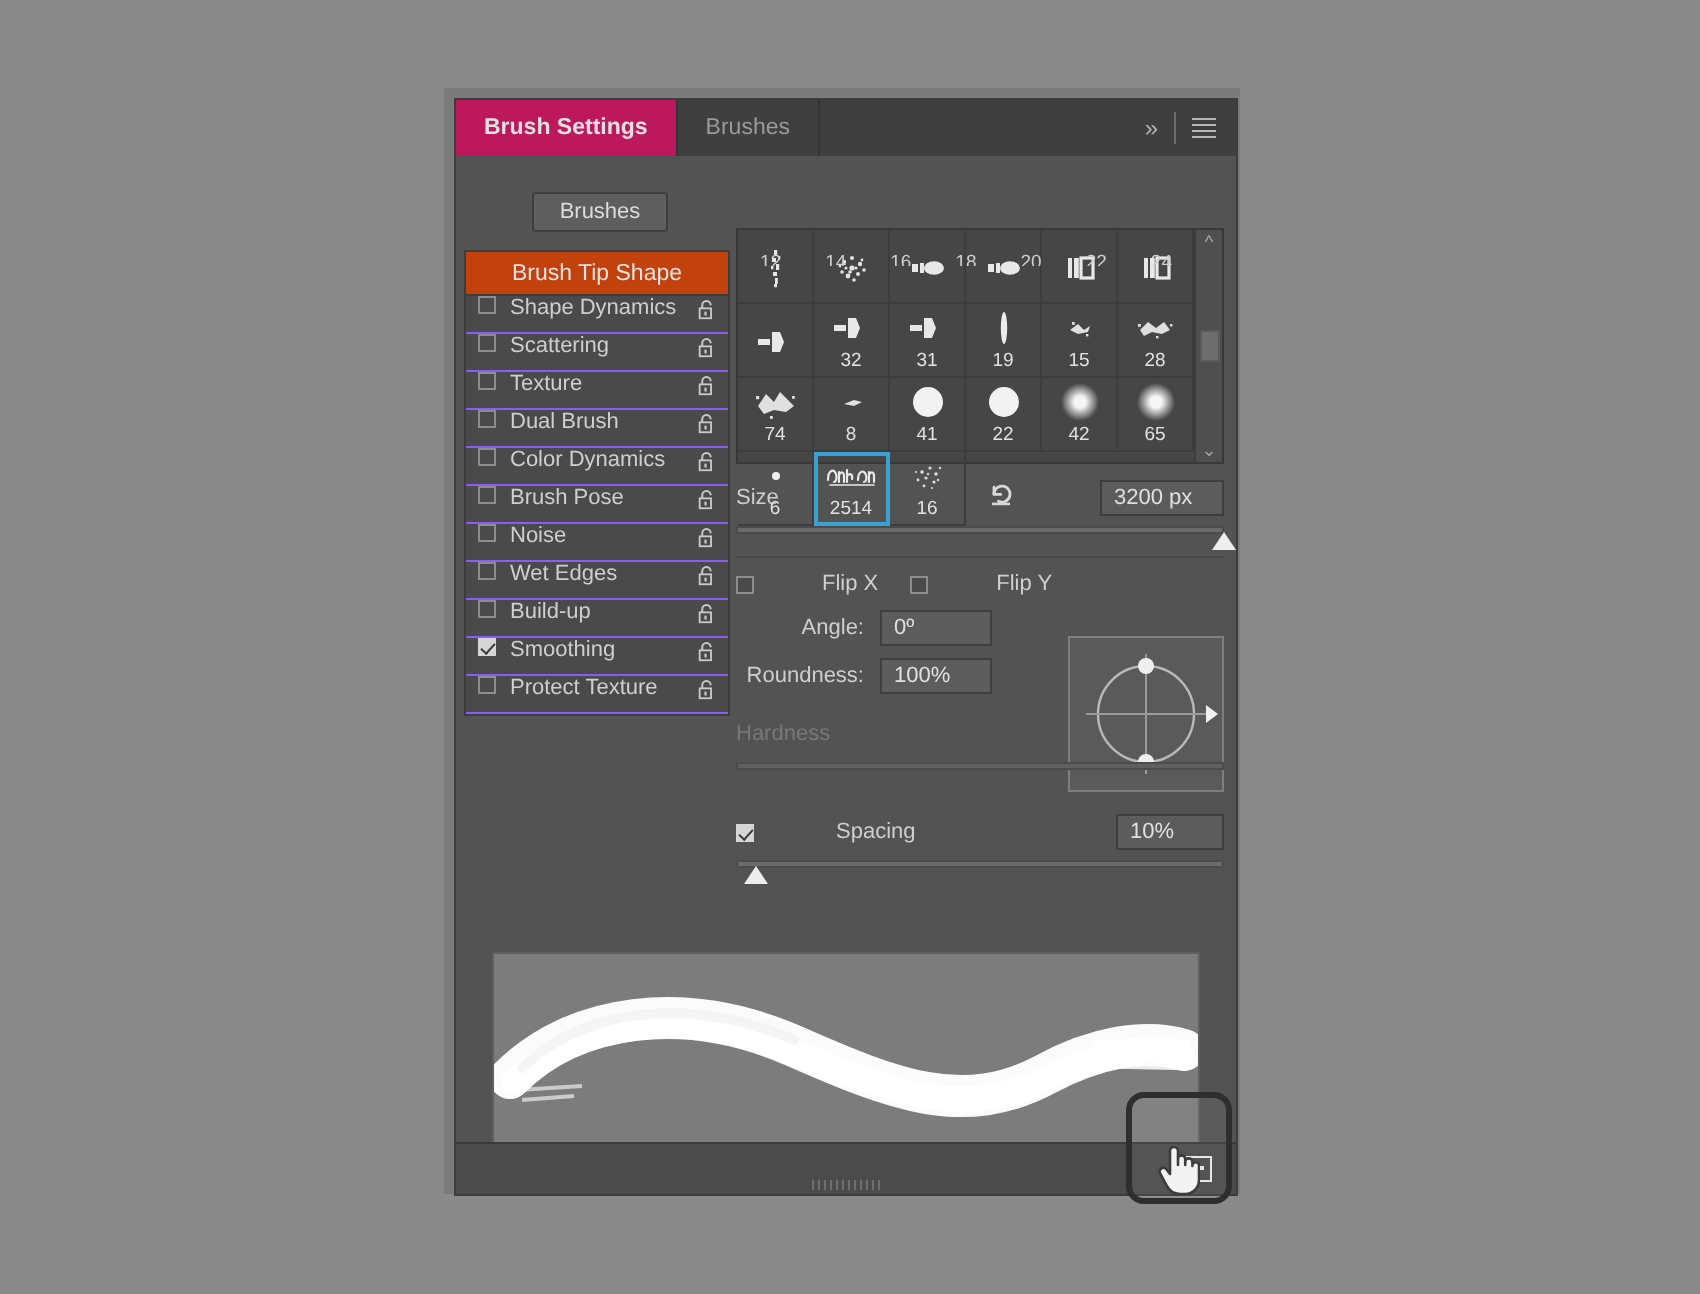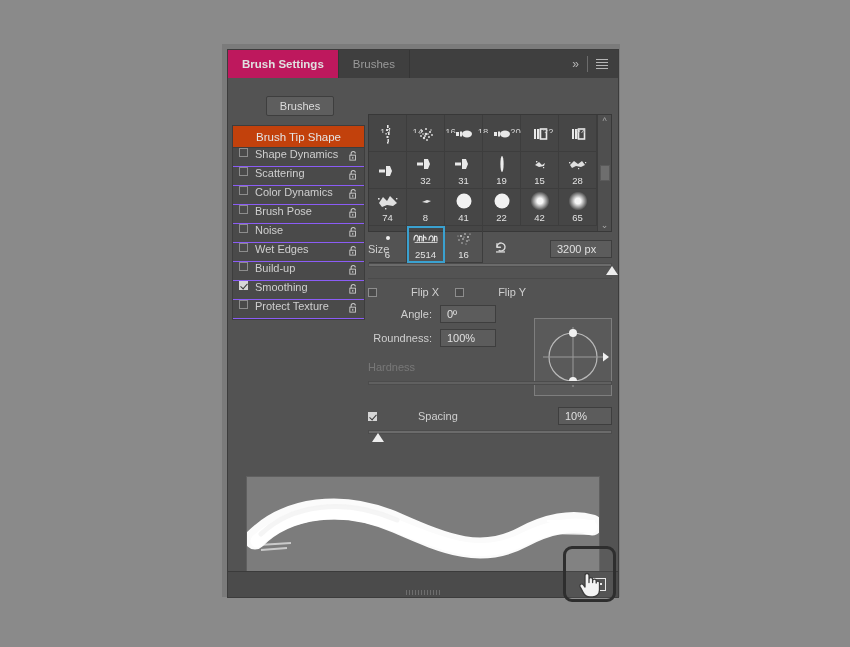--- a/index.html
+++ b/index.html
@@ -369,20 +369,38 @@
             <span class="cbx"></span>
             <span class="opt-label">Scattering</span>
             <span><svg class="lock-ico" viewBox="0 0 12 13">
                 <path d="M3.4 5.6 V3.9 A2.3 2.3 0 0 1 8 3.9" stroke="#c9c9c9" stroke-width="1.1" fill="none"></path>
                 <rect x="2" y="5.6" width="6.2" height="5.4" stroke="#c9c9c9" stroke-width="1" fill="none"></rect>
                 <rect x="4.6" y="7.4" width="1.2" height="2.1" fill="#c9c9c9"></rect>
               </svg></span>
           </div>
           <div class="opt-row">
             <span class="cbx"></span>
+            <span class="opt-label">Texture</span>
+            <span><svg class="lock-ico" viewBox="0 0 12 13">
+                <path d="M3.4 5.6 V3.9 A2.3 2.3 0 0 1 8 3.9" stroke="#c9c9c9" stroke-width="1.1" fill="none"></path>
+                <rect x="2" y="5.6" width="6.2" height="5.4" stroke="#c9c9c9" stroke-width="1" fill="none"></rect>
+                <rect x="4.6" y="7.4" width="1.2" height="2.1" fill="#c9c9c9"></rect>
+              </svg></span>
+          </div>
+          <div class="opt-row">
+            <span class="cbx"></span>
+            <span class="opt-label">Dual Brush</span>
+            <span><svg class="lock-ico" viewBox="0 0 12 13">
+                <path d="M3.4 5.6 V3.9 A2.3 2.3 0 0 1 8 3.9" stroke="#c9c9c9" stroke-width="1.1" fill="none"></path>
+                <rect x="2" y="5.6" width="6.2" height="5.4" stroke="#c9c9c9" stroke-width="1" fill="none"></rect>
+                <rect x="4.6" y="7.4" width="1.2" height="2.1" fill="#c9c9c9"></rect>
+              </svg></span>
+          </div>
+          <div class="opt-row">
+            <span class="cbx"></span>
             <span class="opt-label">Color Dynamics</span>
             <span><svg class="lock-ico" viewBox="0 0 12 13">
                 <path d="M3.4 5.6 V3.9 A2.3 2.3 0 0 1 8 3.9" stroke="#c9c9c9" stroke-width="1.1" fill="none"></path>
                 <rect x="2" y="5.6" width="6.2" height="5.4" stroke="#c9c9c9" stroke-width="1" fill="none"></rect>
                 <rect x="4.6" y="7.4" width="1.2" height="2.1" fill="#c9c9c9"></rect>
               </svg></span>
           </div>
           <div class="opt-row">
             <span class="cbx"></span>
             <span class="opt-label">Brush Pose</span>

